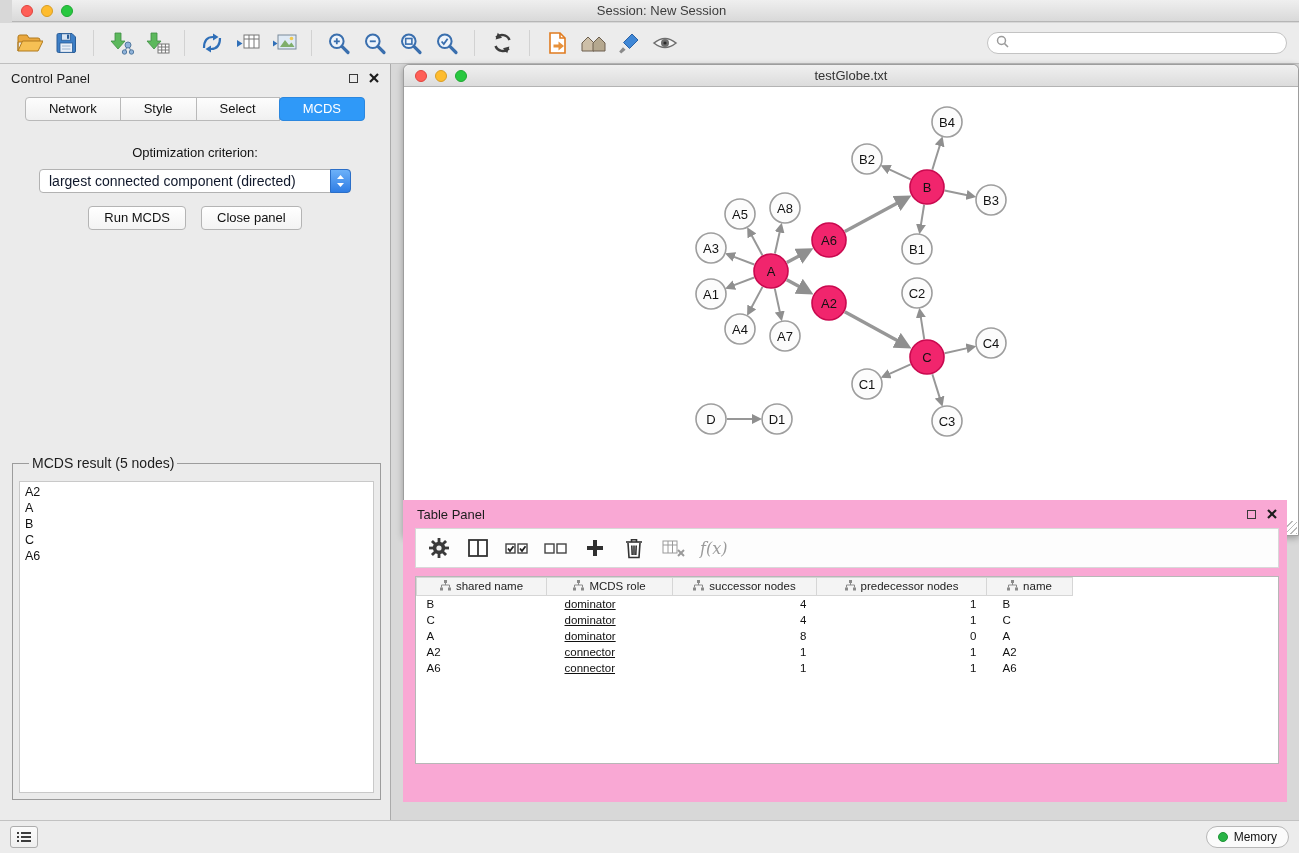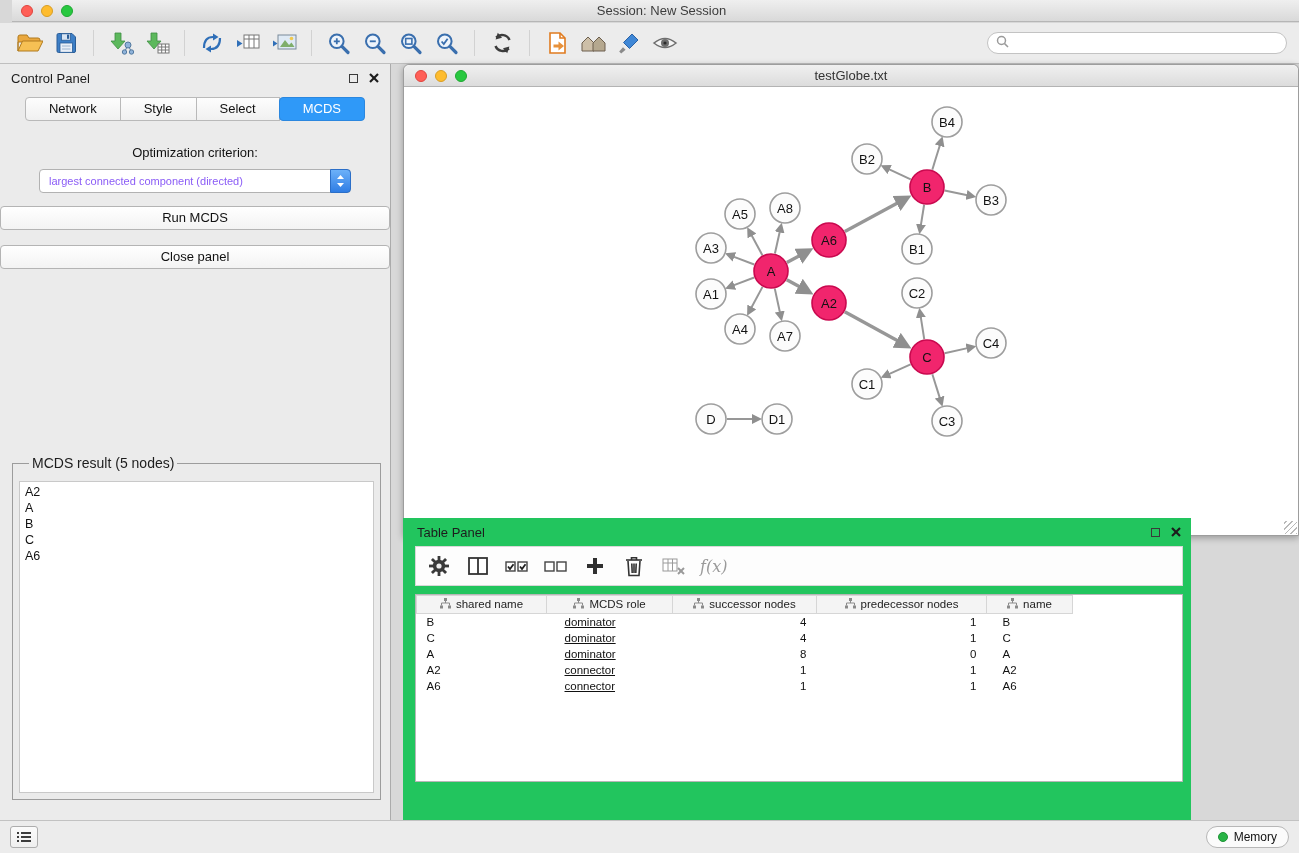--- a/index.html
+++ b/index.html
@@ -36,26 +36,26 @@
 
   .cp-tabs { display:flex; justify-content:center; margin-top:5px; }
   .cp-tab { font-size:13px; padding:3px 23px 4px; background:linear-gradient(#fdfdfd,#f0f0f0);
     border:1px solid #b9b9b9; margin-left:-1px; color:#111; cursor:default; }
   .cp-tab:first-child { border-radius:4px 0 0 4px; margin-left:0; }
   .cp-tab:last-child { border-radius:0 4px 4px 0; }
   .cp-tab.selected { background:#2f99f8; color:#fff; border:1px solid #2b87df; border-radius:4px; }
 
   .opt-label { text-align:center; margin-top:24px; font-size:13px; color:#111; }
   .dropdown { margin:9px auto 0; width:312px; height:24px; background:#fff; border:1px solid #b2b2b2;
-    border-radius:4px; display:flex; align-items:center; font-size:11px; color:#8b5cf6;
+    border-radius:4px; display:flex; align-items:center; font-size:14px; color:#0f172a;
     padding-left:9px; position:relative; }
   .dd-btn { position:absolute; right:-1px; top:-1px; width:21px; height:24px;
     background:linear-gradient(#6cb1f9,#2f7de4); border:1px solid #2b6fc8;
     border-radius:0 4px 4px 0; display:flex; align-items:center; justify-content:center; }
-  .cp-buttons { display:flex; justify-content:center; gap:15px; margin-top:13px;flex-direction:column; }
+  .cp-buttons { display:flex; justify-content:center; gap:15px; margin-top:13px; }
   .btn { background:linear-gradient(#ffffff,#f3f3f3); padding:3px 15px 4px; border:1px solid #b4b4b4;
     border-radius:4px; font-size:13px; color:#111; cursor:default; }
 
   .result-fieldset { position:absolute; left:12px; right:9px; top:391px; bottom:20px;
     border:1px solid #9c9c9c; margin:0; padding:0; }
   .result-fieldset legend { font-size:14px; color:#1c1c1c; margin-left:16px; padding:0 3px; }
   .result-list { position:absolute; left:6px; right:6px; top:10px; bottom:6px;
     background:#fff; border:1px solid #c9c9c9; padding:2px 0; overflow:hidden; }
   .result-item { font-size:12.5px; line-height:16px; padding:0 5px; color:#111; }
 
@@ -64,22 +64,22 @@
     background:#fff; border:1px solid #9d9d9d; border-radius:6px 6px 0 0;
     box-shadow:0 2px 7px rgba(0,0,0,0.3); }
   .net-titlebar { height:22px; background:linear-gradient(#f0f0f0,#dcdcdc);
     border-bottom:1px solid #b3b3b3; border-radius:6px 6px 0 0; position:relative;
     display:flex; align-items:center; justify-content:center; font-size:13px; color:#333; }
   .net-canvas { position:absolute; top:23px; left:0; right:0; bottom:0; background:#fff; overflow:hidden; }
   .grip { position:absolute; right:1px; bottom:1px; width:13px; height:13px;
     background:repeating-linear-gradient(315deg,#b9b9b9 0 1px,transparent 1px 4px); }
 
   
-  .table-panel { position:absolute; left:403px; top:518px; width:788px; height:302px;
-    background:#22c55e; padding:0 8px 0 12px; }
+  .table-panel { position:absolute; left:403px; top:500px; width:884px; height:302px;
+    background:#f9a8d4; padding:0 8px 0 12px; }
   .tp-toolbar { height:40px; background:#fdfdfd; border:1px solid #d8d8d8;
     display:flex; align-items:center; padding:0 10px; gap:12px; }
   .tp-icon { width:26px; height:26px; display:flex; align-items:center; justify-content:center; cursor:default; }
   .fx-label { font-family:"DejaVu Serif", serif; font-style:italic; font-size:16px; color:#9a9a9a; padding-left:2px; }
 
   .tp-table-wrap { background:#fff; border:1px solid #b7b7b7; margin-top:8px; height:188px; overflow:hidden; }
   table.node-table { border-collapse:collapse; table-layout:fixed; }
   .node-table th { background:#f4f4f4; border:1px solid #d6d6d6; font-weight:normal;
     font-size:11.5px; color:#222; height:18px; text-align:center; white-space:nowrap; overflow:hidden; }
   .node-table th .col-ico { display:inline-block; vertical-align:-1px; margin-right:5px; }

